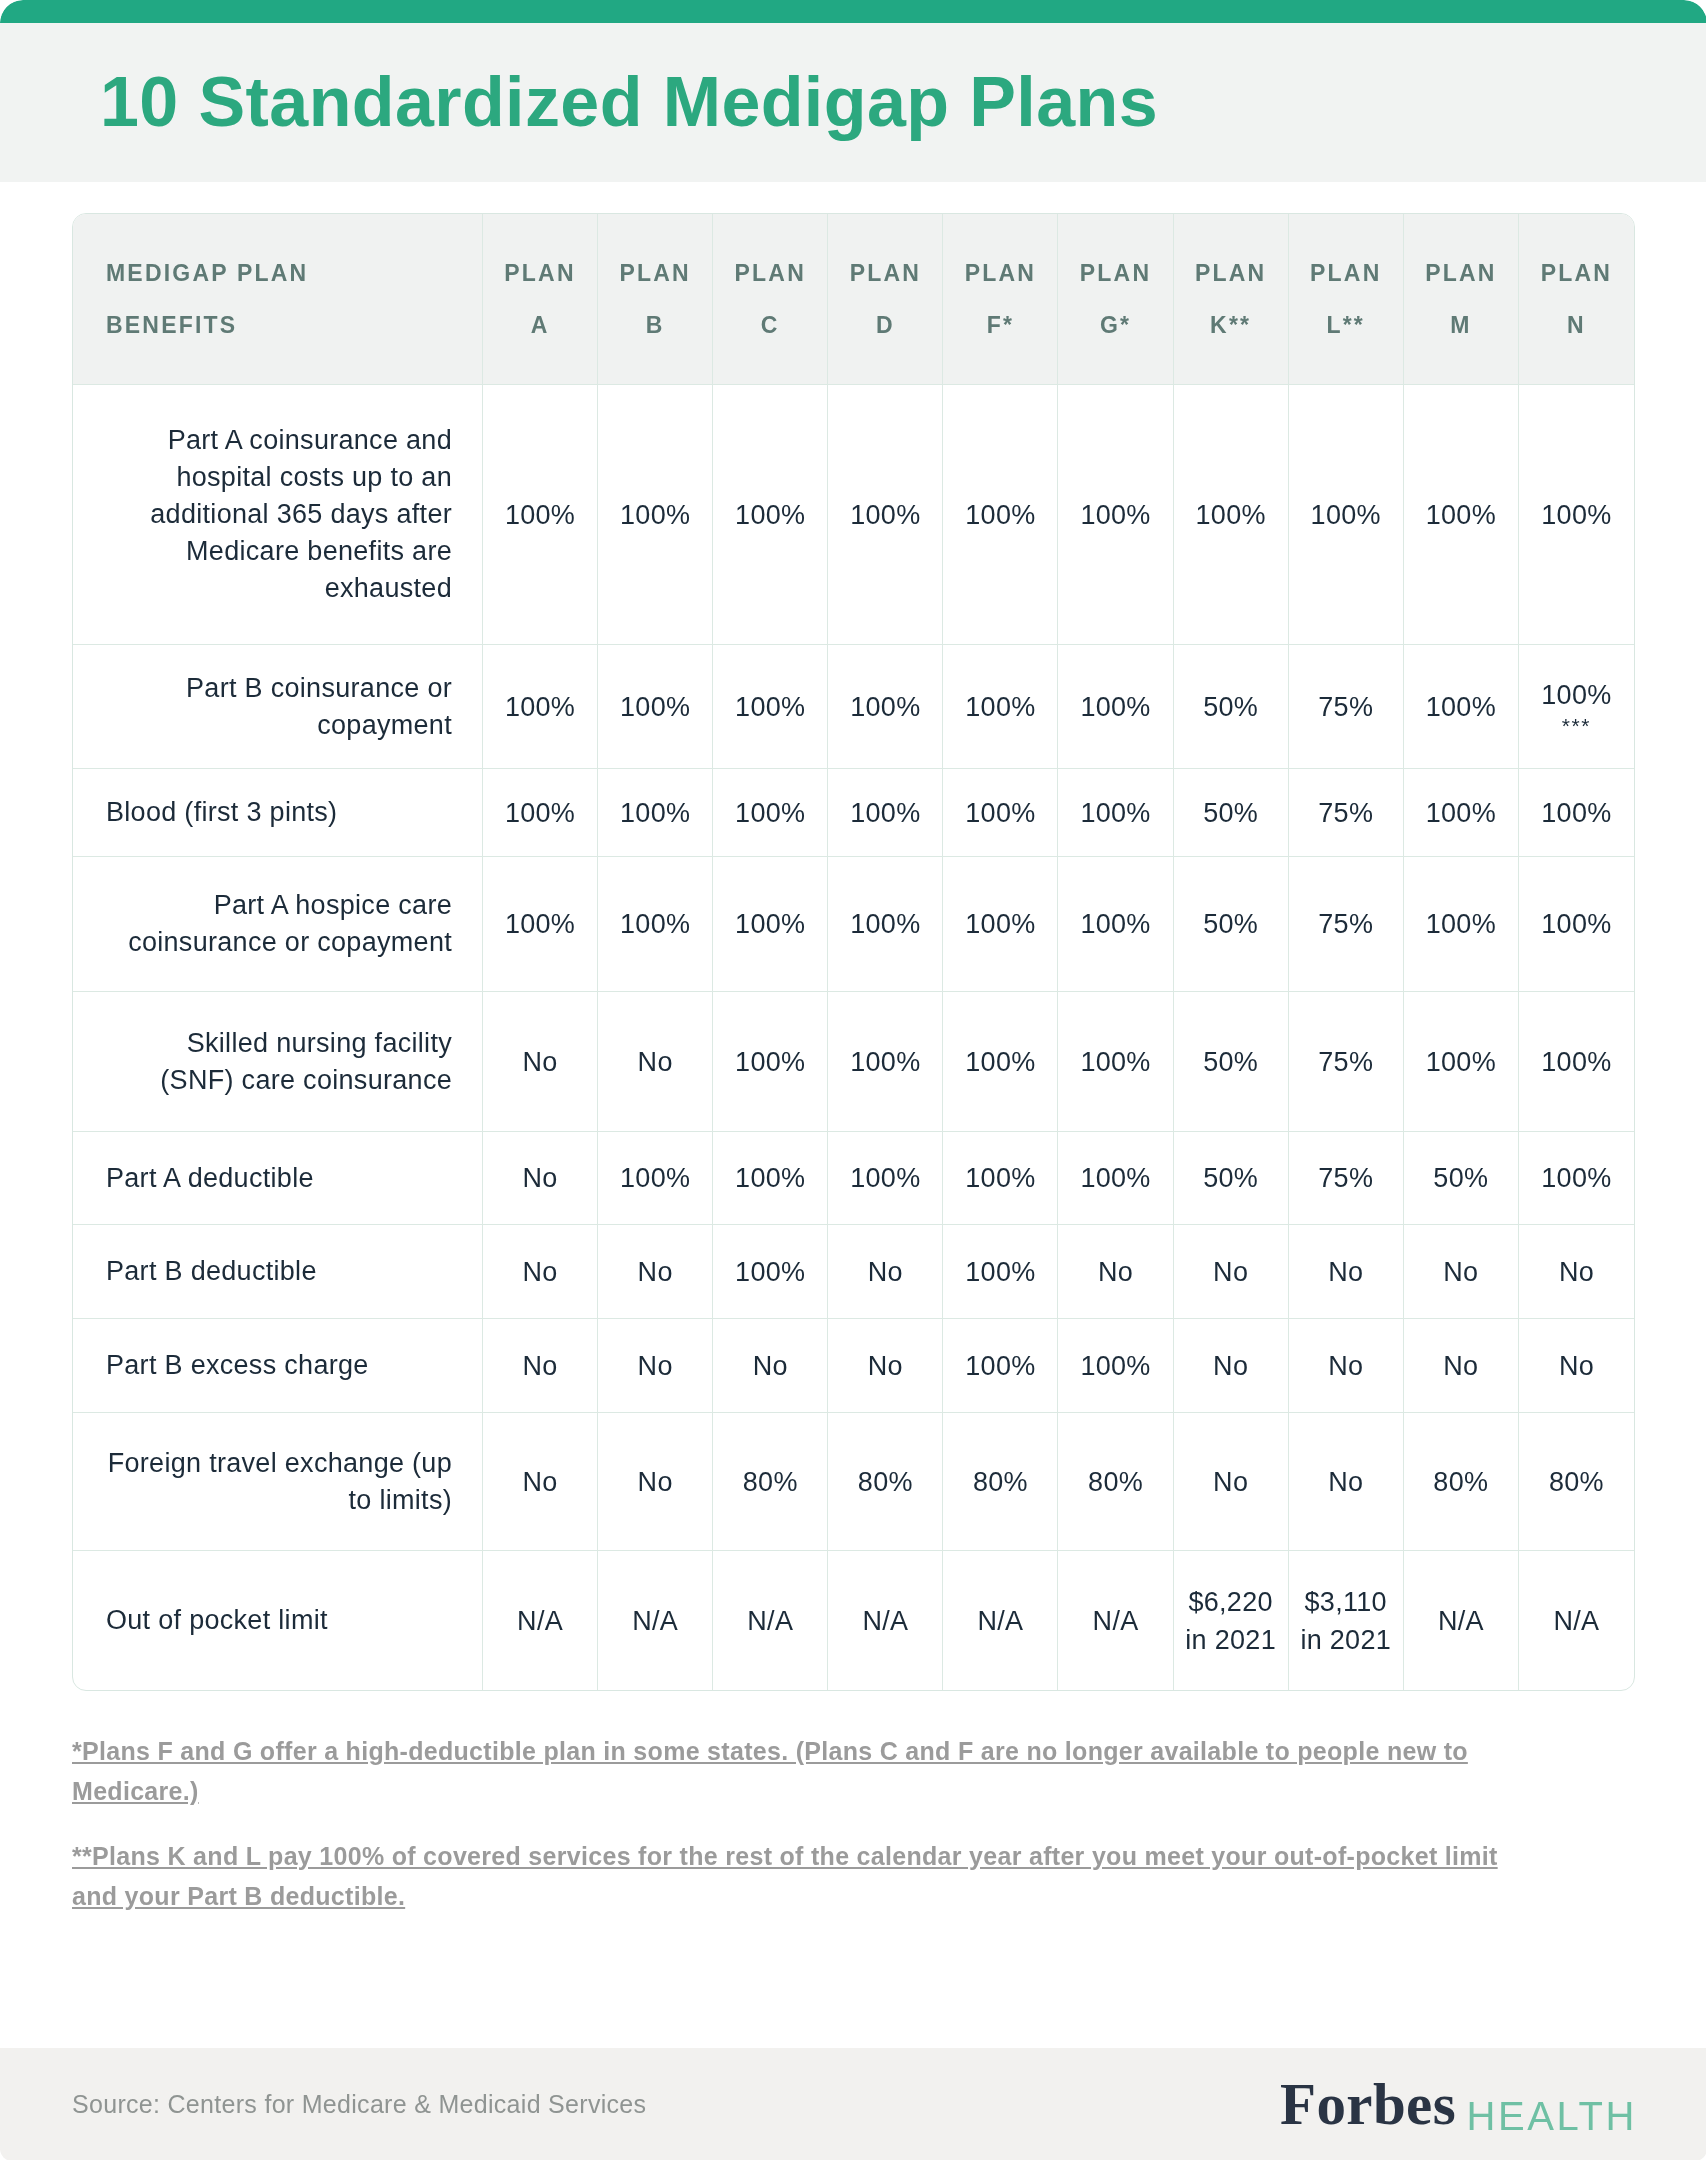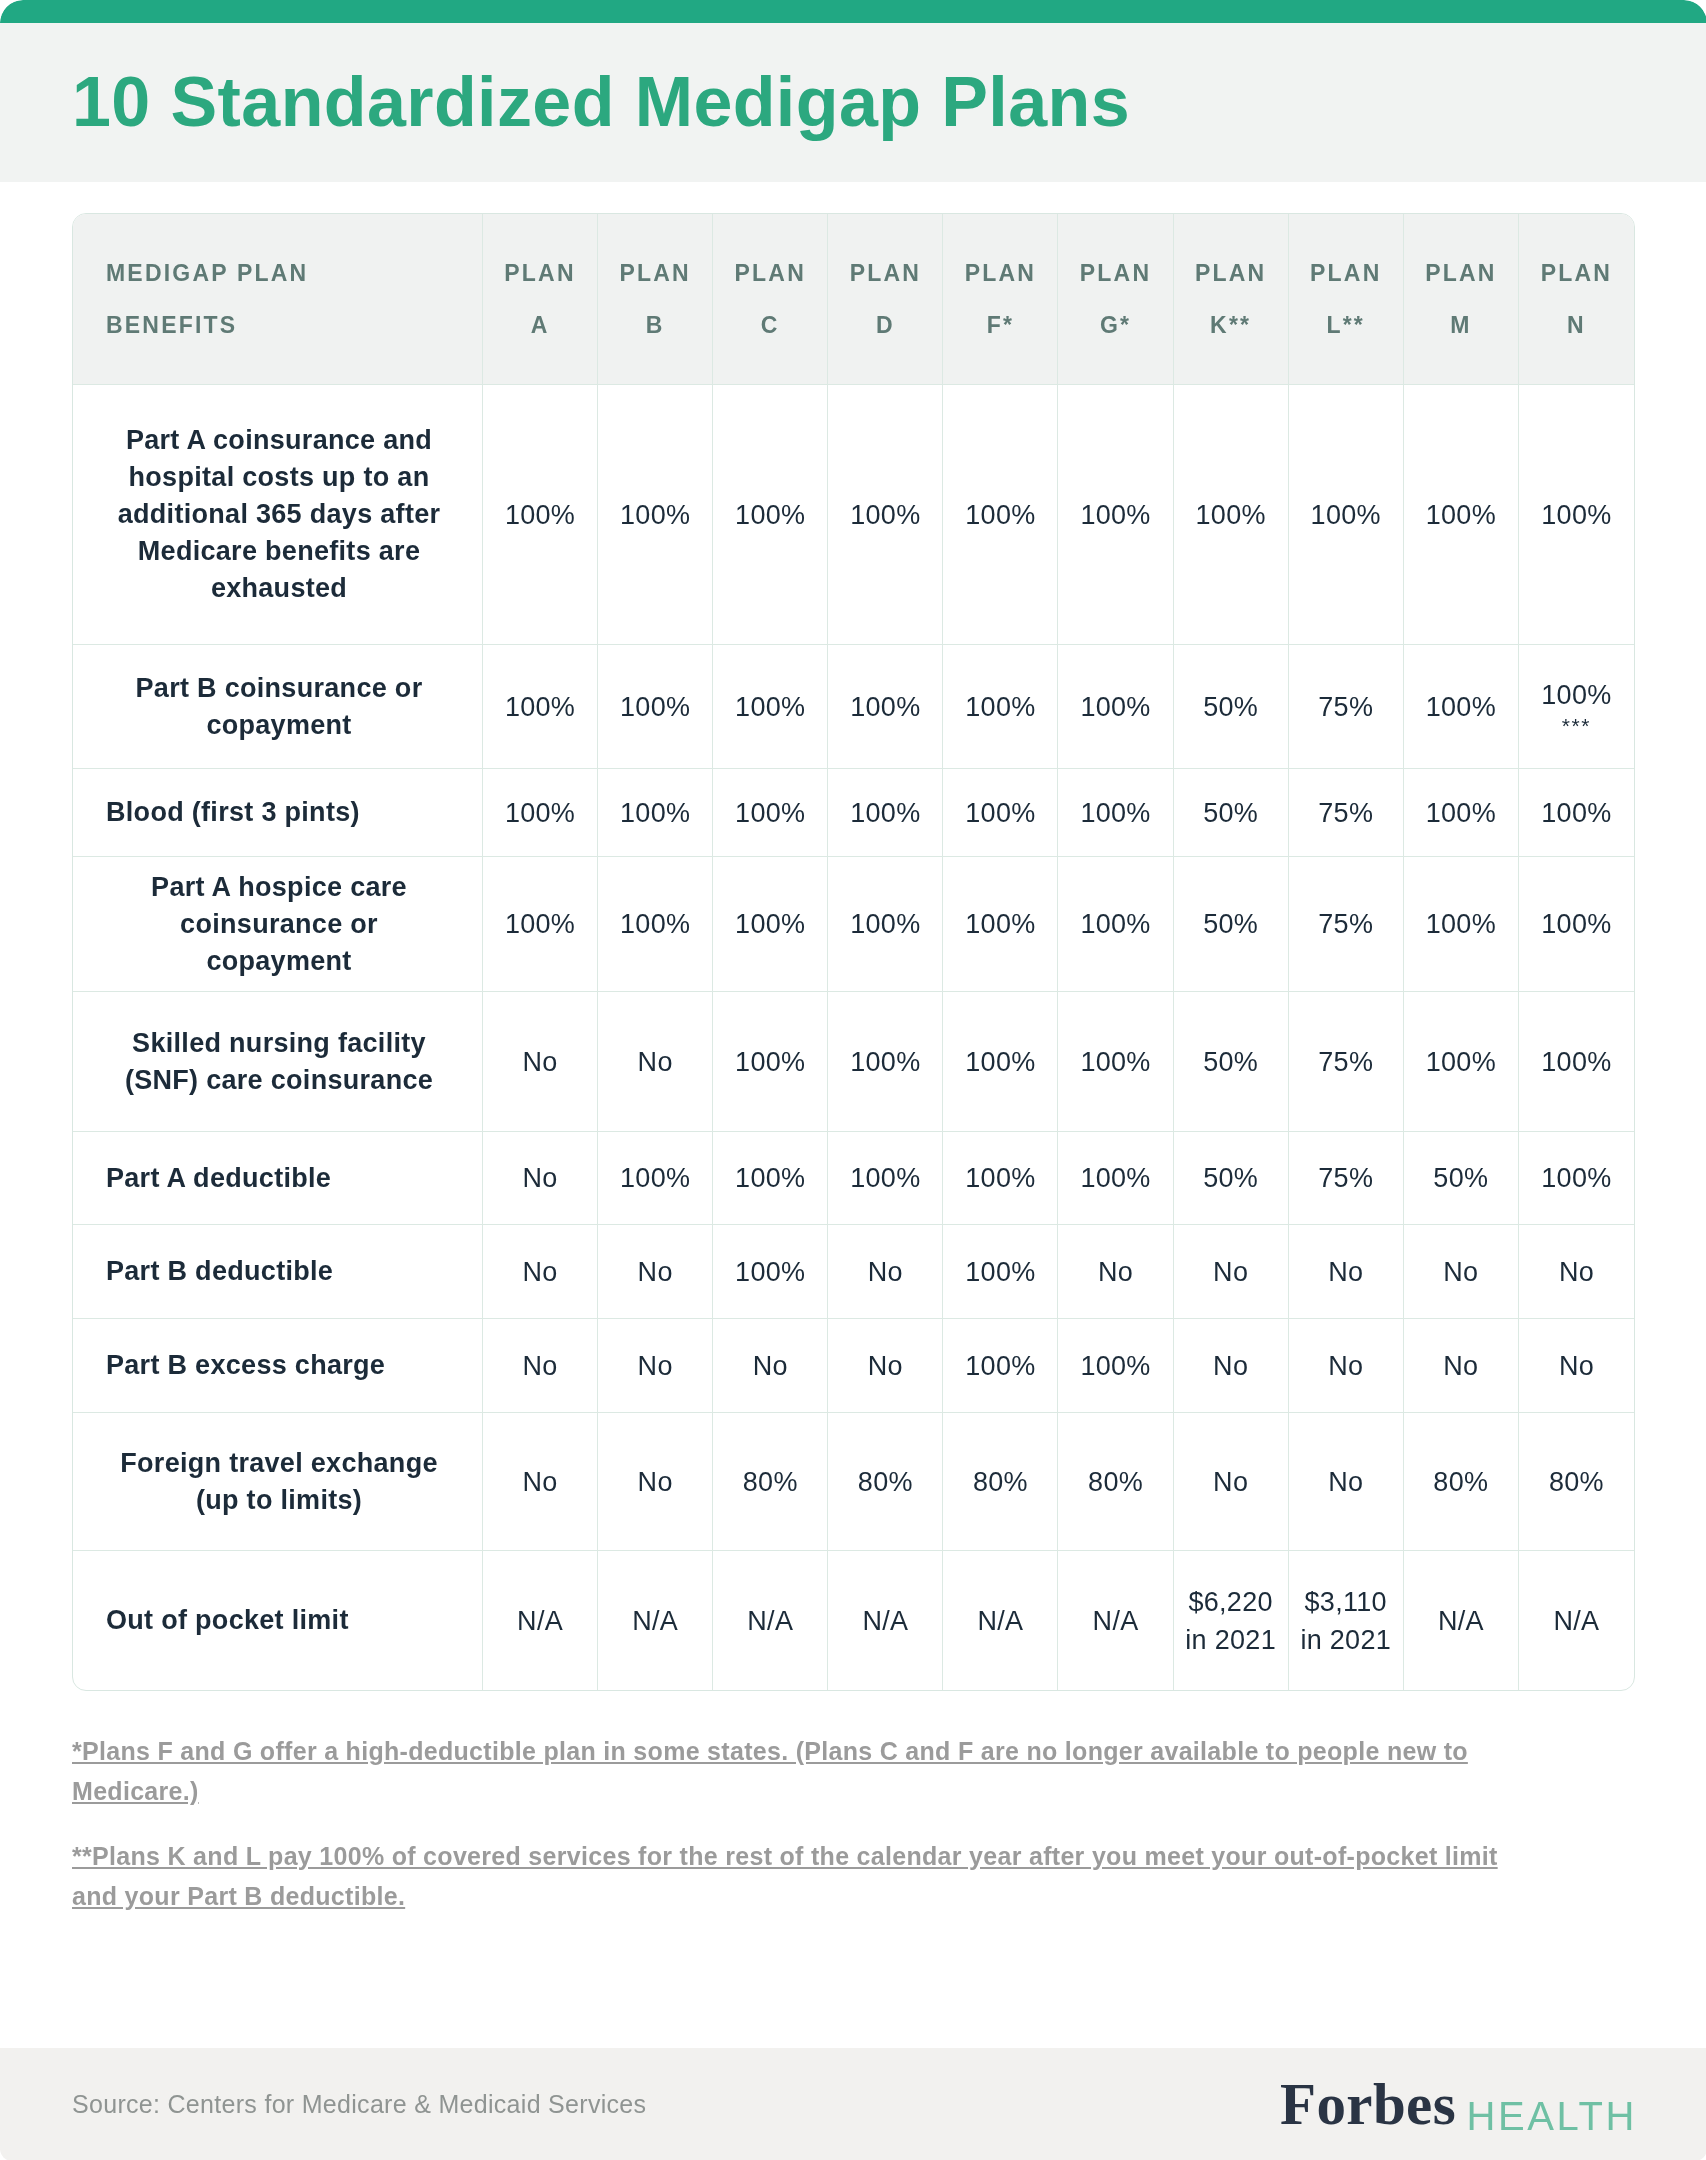--- a/index.html
+++ b/index.html
@@ -20,21 +20,21 @@
   .accent-bar {
     height: 23px;
     background: #21A883;
     border-radius: 23px 23px 0 0;
   }
   .hero {
     height: 159px;
     background: #F1F3F2;
     display: flex;
     align-items: center;
-    padding-left: 72px;
+    padding-left: 100px;
   }
   .hero h1 {
     margin: 0;
     font-size: 70px;
     line-height: 1.05;
     font-weight: 700;
     letter-spacing: 0.4px;
     color: #2CA87F;
   }
   
@@ -78,24 +78,23 @@
     line-height: 52px;
   }
   .cell.head-benefit {
     align-items: flex-start;
     text-align: left;
     padding-left: 33px;
     padding-right: 26px;
   }
   .cell.benefit {
     align-items: flex-start;
-    text-align: center;
+    text-align: right;
     padding: 19px 30px 19px 33px;
     line-height: 37px;
-    font-weight: bold;
   }
   .cell.value { line-height: 38px; }
   .cell .note {
     font-size: 21px;
     line-height: 23px;
     letter-spacing: 1.7px;
   }
   
   .footnotes {
     margin-top: 40px;

